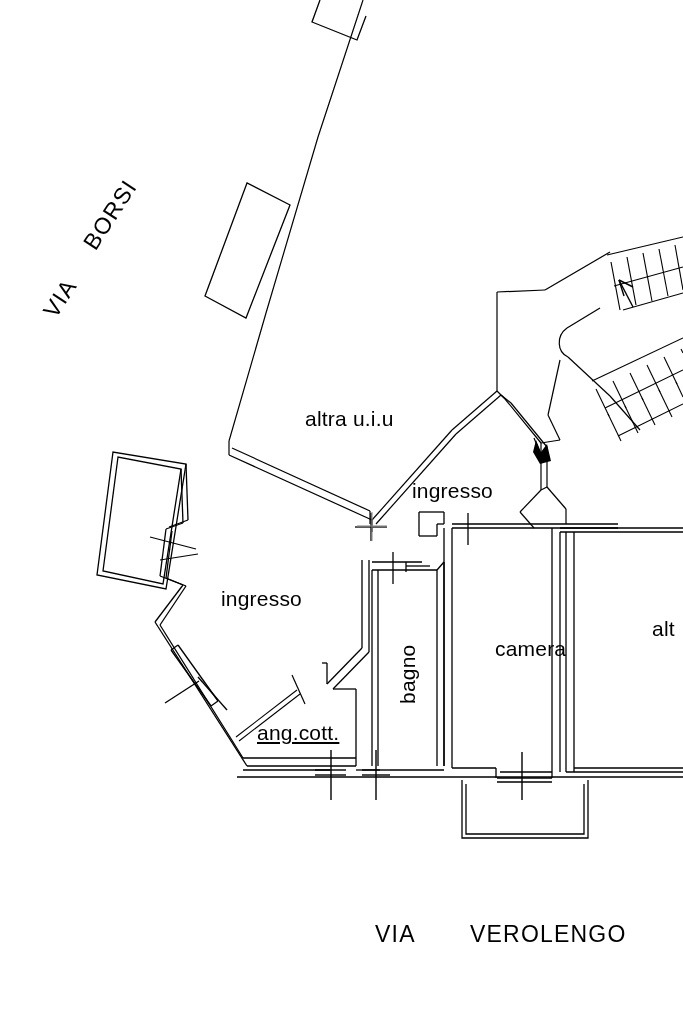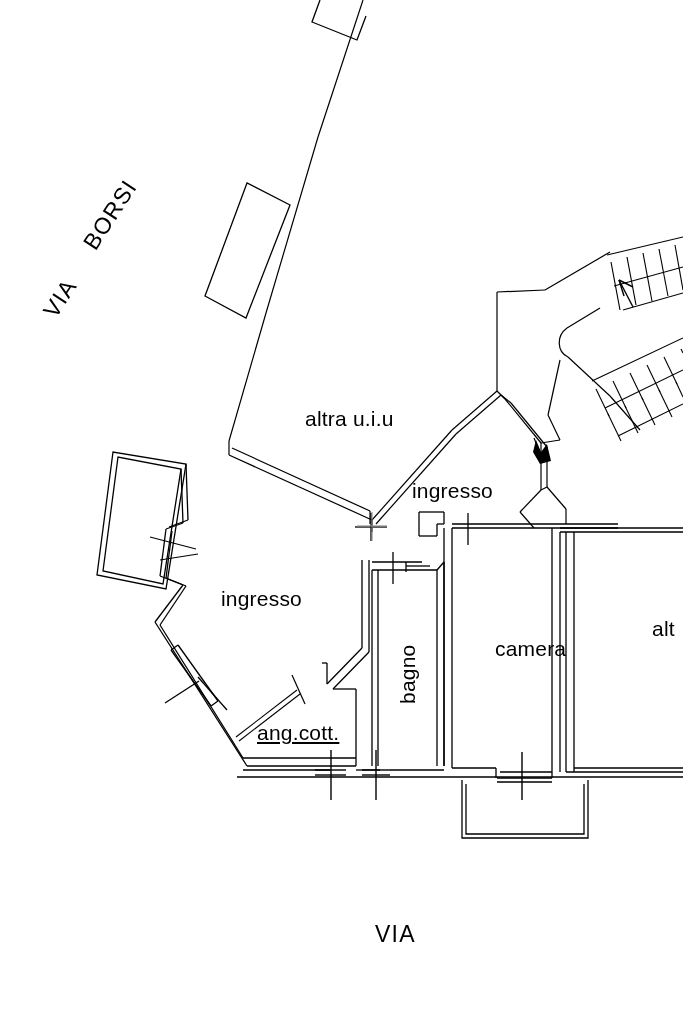--- a/index.html
+++ b/index.html
@@ -329,14 +329,17 @@
     <span>ang.cott.</span>
   </div>
 
   <div class="lbl lbl-room" style="left:652px; top:617px;">
     <span>alt</span>
   </div>
 
   <div class="lbl lbl-street" style="left:375px; top:921px;">
     <span>VIA</span>
   </div>
+  <div class="lbl lbl-street" style="left:470px; top:921px;">
+    <span>VEROLENGO</span>
+  </div>
 
 </div>
 
 </body></html>

